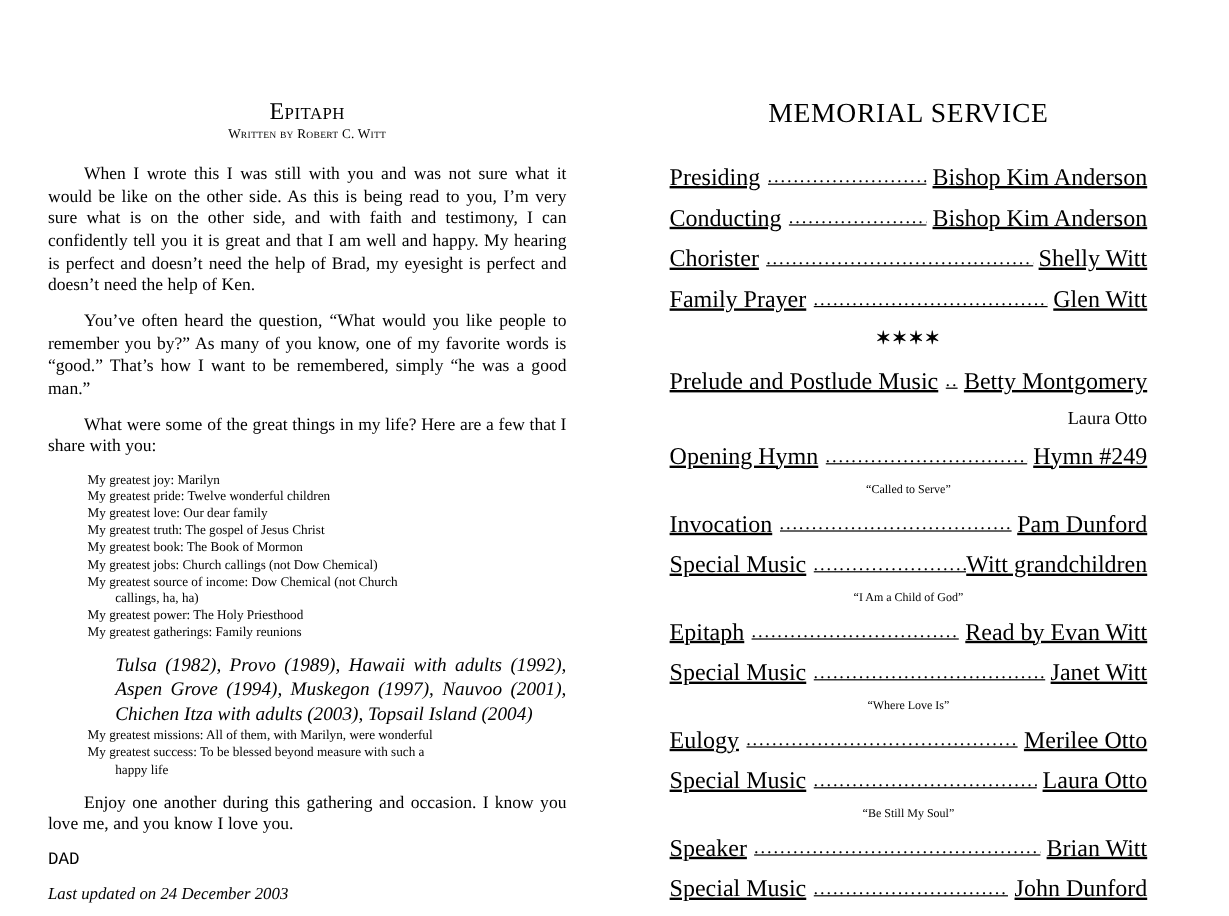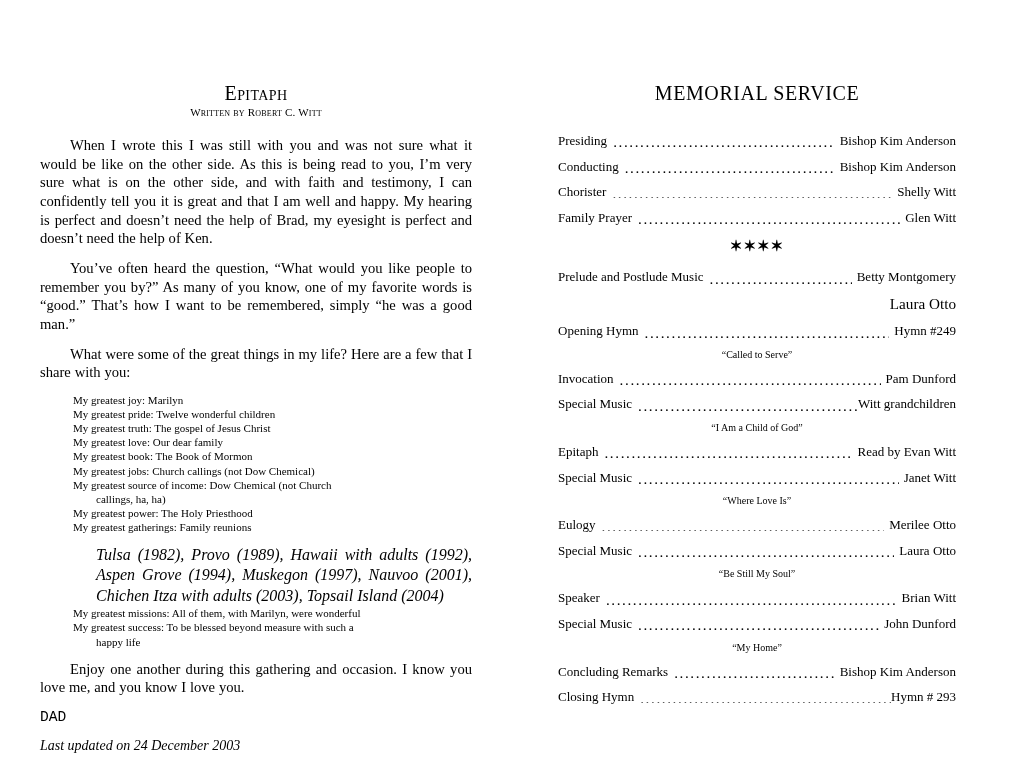--- a/index.html
+++ b/index.html
@@ -103,33 +103,34 @@
 
   
   .col-right {
     position: absolute;
     left: 558px;
     top: 36px;
     width: 398px;
   }
   .program-title {
     text-align: center;
-    font-size: 20px;
+    font-size: 23px;
     letter-spacing: 0.6px;
     line-height: 1.1;
     margin: 0 0 29px 0;
   }
 
   .prog-row {
     display: flex;
-    align-items: center;
-    font-size: 13px;
+    align-items: flex-end;
+    font-size: 20px;
     line-height: 1.2;
     margin-bottom: 10px;
     white-space: nowrap;
+    text-decoration: underline;
   }
   .prog-label {
     flex: 0 0 auto;
     padding-right: 6px;
   }
   .leader {
     flex: 1 1 auto;
     overflow: hidden;
     height: 1em;
     position: relative;
@@ -184,22 +185,22 @@
     <div class="epitaph-title">Epitaph</div>
     <div class="epitaph-subtitle">Written by Robert C. Witt</div>
 
     <p class="para">When I wrote this I was still with you and was not sure what it would be like on the other side.  As this is being read to you, I’m very sure what is on the other side, and with faith and testimony, I can confidently tell you it is great and that I am well and happy.   My hearing is perfect and doesn’t need the help of Brad, my eyesight is perfect and doesn’t need the help of Ken.</p>
     <p class="para">You’ve often heard the question, “What would you like people to remember you by?”  As many of you know, one of my favorite words is “good.”   That’s how I want to be remembered, simply “he was a good man.”</p>
     <p class="para">What were some of the great things in my life?  Here are a few that I share with you:</p>
 
     <ul class="greatest-list">
       <li><span>My greatest joy:  Marilyn</span></li>
       <li><span>My greatest pride:  Twelve wonderful children</span></li>
+      <li><span>My greatest love:  Our dear family</span></li>
       <li><span>My greatest truth:  The gospel of Jesus Christ</span></li>
-      <li><span>My greatest love:  Our dear family</span></li>
       <li><span>My greatest book:  The Book of Mormon</span></li>
       <li><span>My greatest jobs:  Church callings (not Dow Chemical)</span></li>
       <li class="wrapping">
         <span>My greatest source of income:   Dow Chemical (not Church</span>
         <span class="cont">callings, ha, ha)</span>
       </li>
       <li><span>My greatest power:  The Holy Priesthood</span></li>
       <li><span>My greatest gatherings:  Family reunions</span></li>
     </ul>
 

